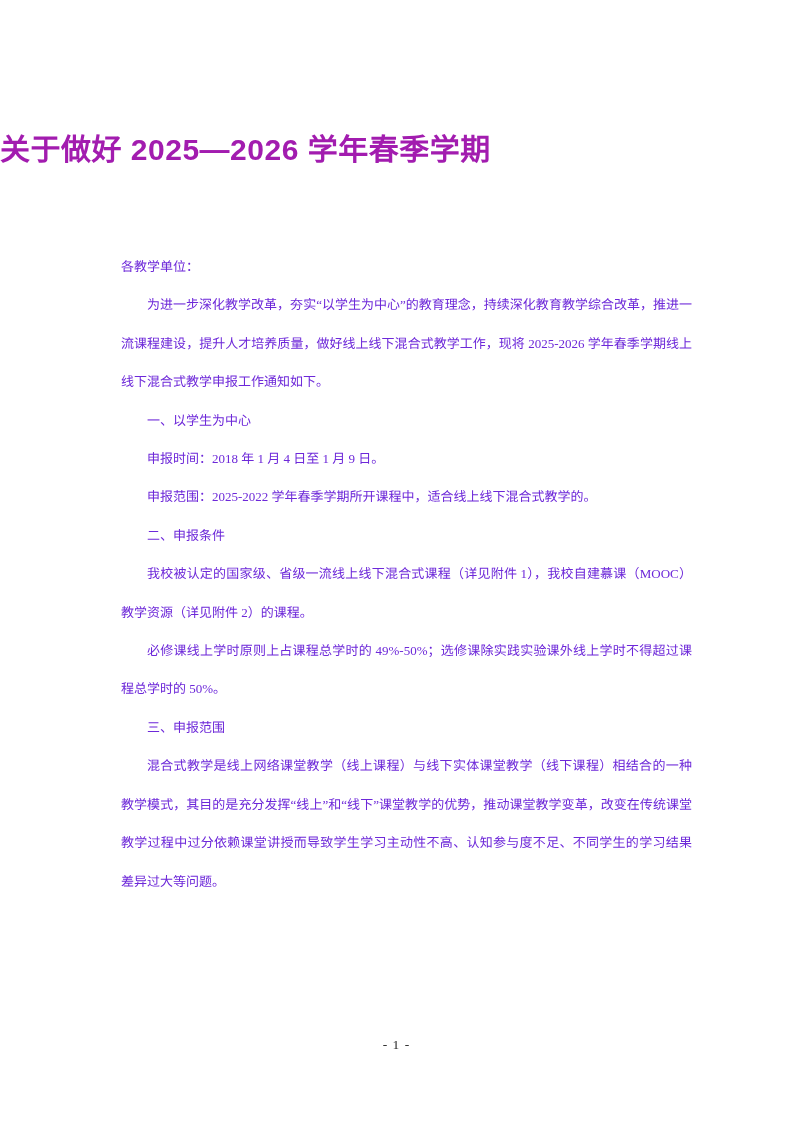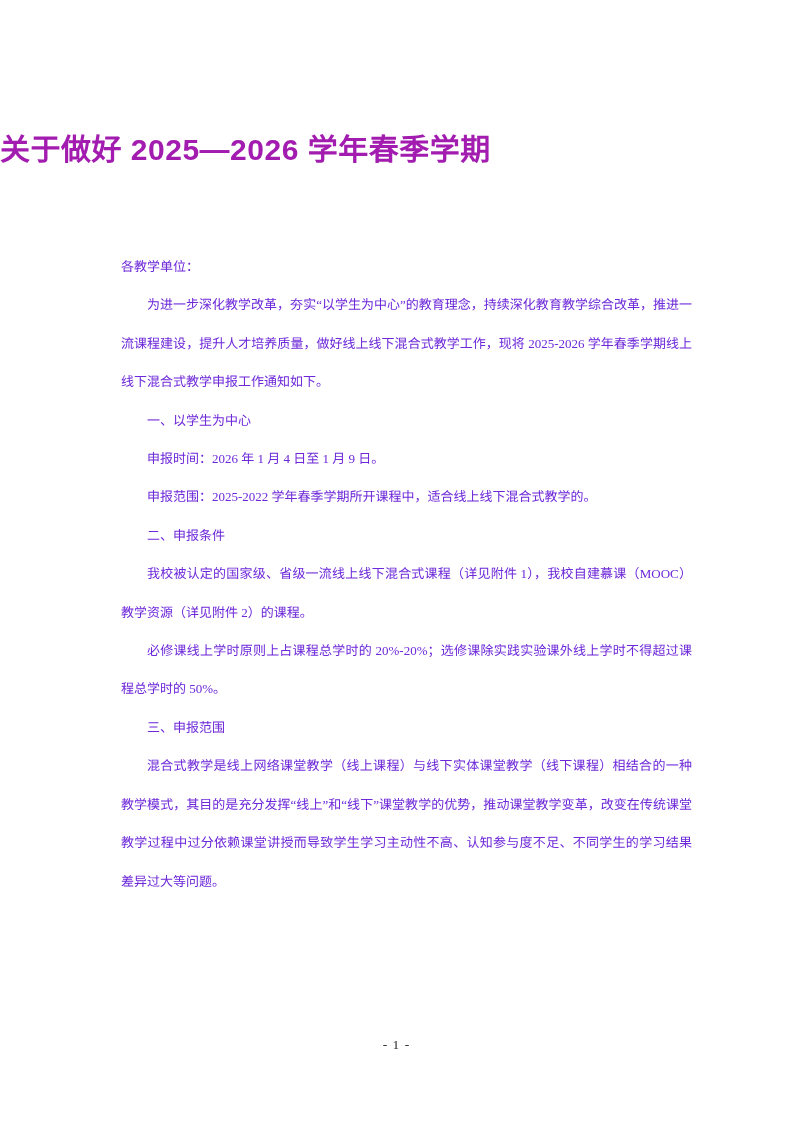--- a/index.html
+++ b/index.html
@@ -66,24 +66,24 @@
 <div class="page">
 
   <div class="doc-title">
     <div>关于做好 2025—2026 学年春季学期</div>
   </div>
 
   <div class="doc-body">
     <p class="no-indent">各教学单位：</p>
     <p>为进一步深化教学改革，夯实“以学生为中心”的教育理念，持续深化教育教学综合改革，推进一流课程建设，提升人才培养质量，做好线上线下混合式教学工作，现将 2025-2026 学年春季学期线上线下混合式教学申报工作通知如下。</p>
     <p>一、以学生为中心</p>
-    <p>申报时间：2026 年 1 月 4 日至 1 月 9 日。</p>
+    <p>申报时间：2018 年 1 月 4 日至 1 月 9 日。</p>
     <p>申报范围：2025-2022 学年春季学期所开课程中，适合线上线下混合式教学的。</p>
     <p>二、申报条件</p>
     <p>我校被认定的国家级、省级一流线上线下混合式课程（详见附件 1），我校自建慕课（MOOC）教学资源（详见附件 2）的课程。</p>
-    <p>必修课线上学时原则上占课程总学时的 20%-20%；选修课除实践实验课外线上学时不得超过课程总学时的 50%。</p>
+    <p>必修课线上学时原则上占课程总学时的 49%-50%；选修课除实践实验课外线上学时不得超过课程总学时的 50%。</p>
     <p>三、申报范围</p>
     <p>混合式教学是线上网络课堂教学（线上课程）与线下实体课堂教学（线下课程）相结合的一种教学模式，其目的是充分发挥“线上”和“线下”课堂教学的优势，推动课堂教学变革，改变在传统课堂教学过程中过分依赖课堂讲授而导致学生学习主动性不高、认知参与度不足、不同学生的学习结果差异过大等问题。</p>
   </div>
 
   <div class="page-footer">- 1 -</div>
 
 </div>
 
 </body></html>

